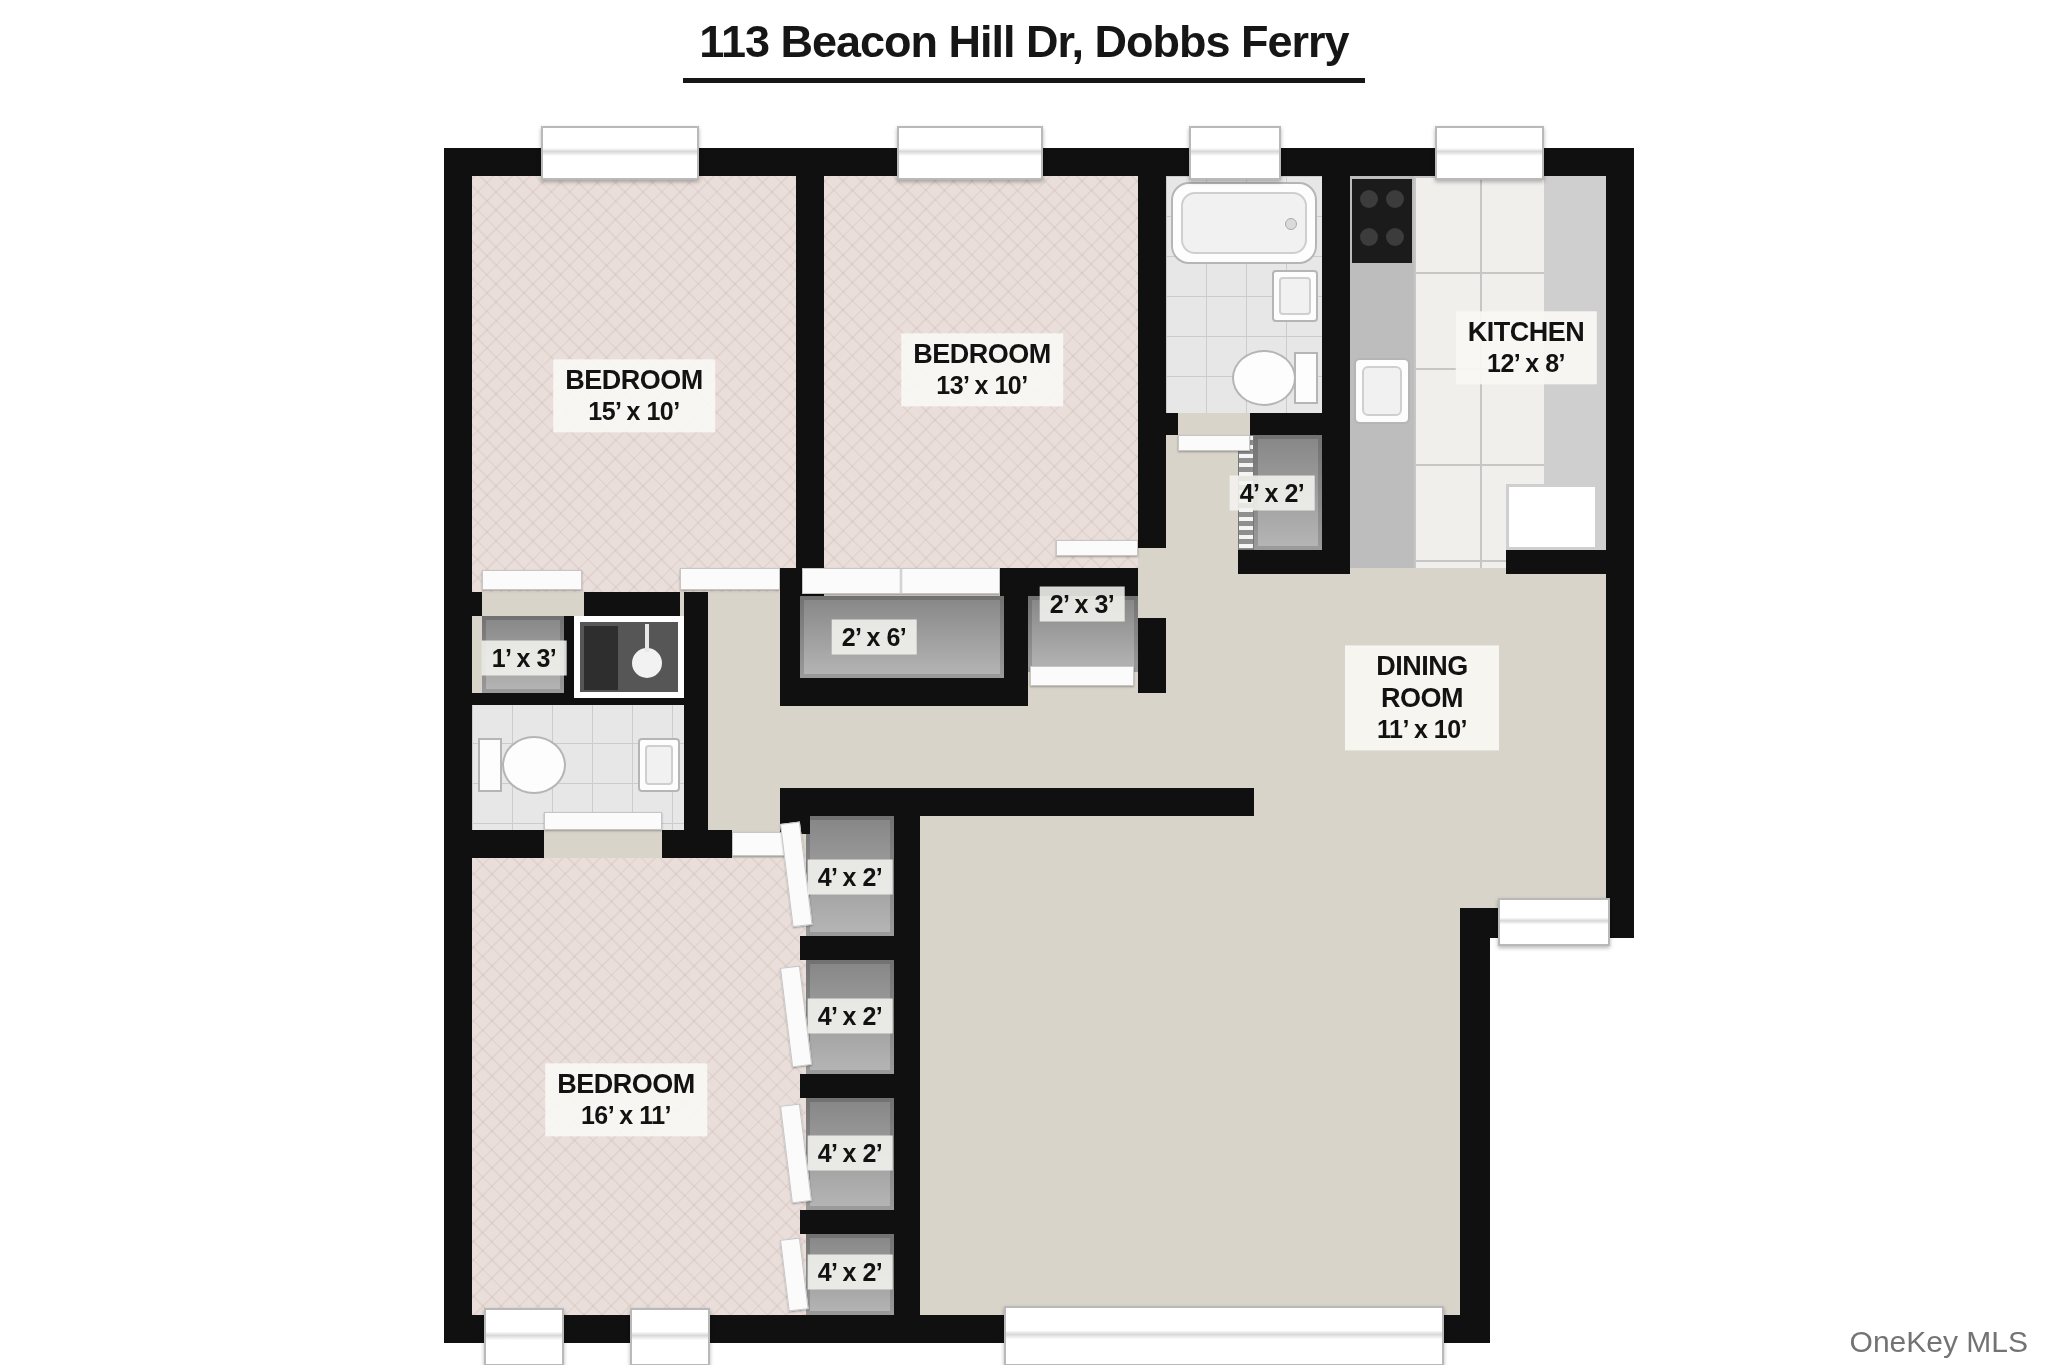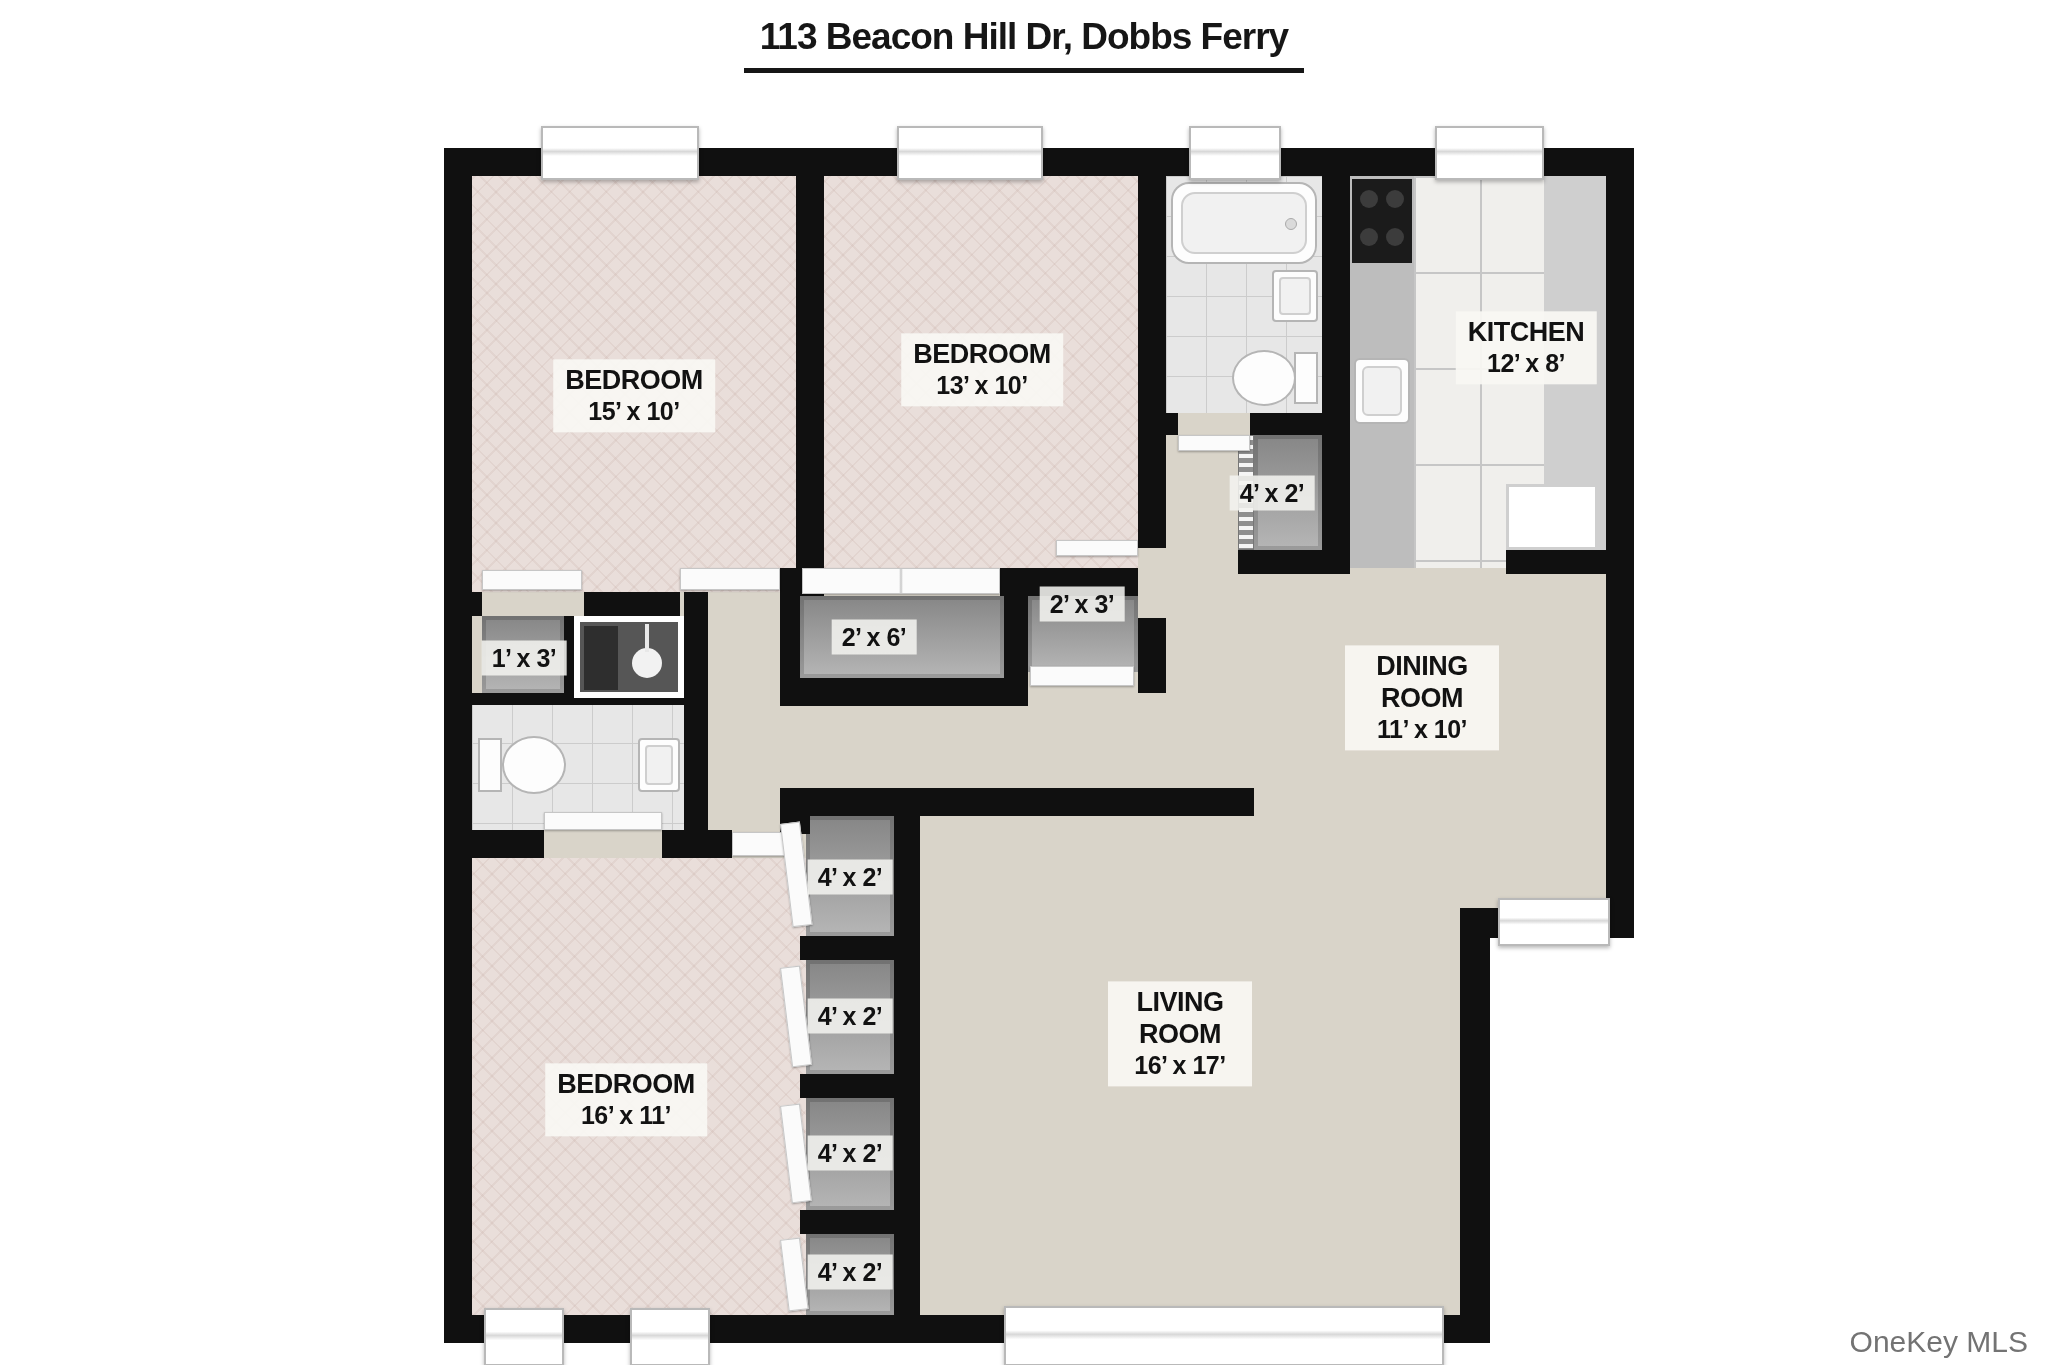--- a/index.html
+++ b/index.html
@@ -34,21 +34,21 @@
   
   .lbl{position:absolute;transform:translate(-50%,-50%);background:rgba(249,247,243,.93);
        color:#121212;font-weight:bold;text-align:center;padding:6px 12px;line-height:1.18;
        letter-spacing:-.5px;z-index:8}
   .lbl .nm{font-size:27px}
   .lbl .dm{font-size:25px}
   .clbl{position:absolute;transform:translate(-50%,-50%);background:rgba(243,242,239,.88);
         color:#121212;font-weight:bold;font-size:25px;padding:3px 10px;white-space:nowrap;
         letter-spacing:-.5px;z-index:8}
   .title-wrap{position:absolute;top:16px;left:0;width:100%;text-align:center;z-index:10}
-  .title{display:inline-block;font-size:37px;font-weight:bold;color:#161616;letter-spacing:-1px;
+  .title{display:inline-block;font-size:45px;font-weight:bold;color:#161616;letter-spacing:-1px;
          border-bottom:5px solid #161616;padding:0 16px 10px}
   .watermark{position:absolute;right:20px;bottom:6px;font-size:30px;color:#737373;z-index:10}
   #plan{position:absolute;left:444px;top:148px;width:1190px;height:1195px;background:#d9d4c9}
   .louver{position:absolute;background:repeating-linear-gradient(180deg,#f5f5f5 0 4px,#8f8f8f 4px 9px);
           border:1px solid #777;box-sizing:border-box;z-index:5}
   .circle{border-radius:50%}
 </style>
 </head>
 <body>
 
@@ -176,24 +176,20 @@
     <div class="dm">13’ x 10’</div>
   </div>
   <div class="lbl" style="left:1082px;top:200px">
     <div class="nm">KITCHEN</div>
     <div class="dm">12’ x 8’</div>
   </div>
   <div class="lbl" style="left:978px;top:550px;max-width:130px">
     <div class="nm">DINING ROOM</div>
     <div class="dm">11’ x 10’</div>
   </div>
-  <div class="lbl" style="left:736px;top:886px;max-width:120px">
-    <div class="nm">LIVING ROOM</div>
-    <div class="dm">16’ x 17’</div>
-  </div>
   <div class="lbl" style="left:182px;top:952px">
     <div class="nm">BEDROOM</div>
     <div class="dm">16’ x 11’</div>
   </div>
 
   <div class="clbl" style="left:828px;top:345px">4’ x 2’</div>
   <div class="clbl" style="left:80px;top:510px">1’ x 3’</div>
   <div class="clbl" style="left:430px;top:489px">2’ x 6’</div>
   <div class="clbl" style="left:638px;top:456px">2’ x 3’</div>
   <div class="clbl" style="left:406px;top:729px">4’ x 2’</div>

